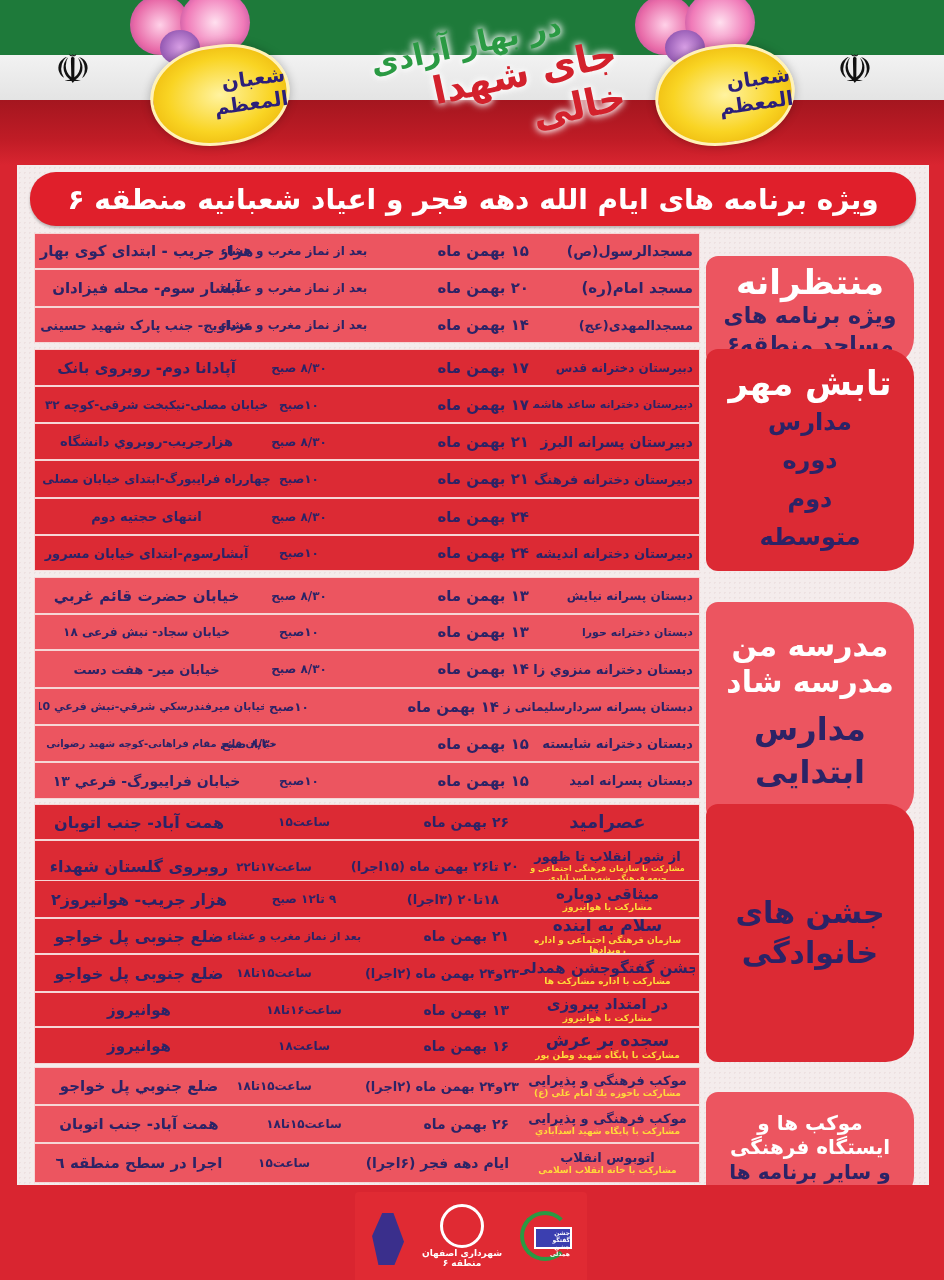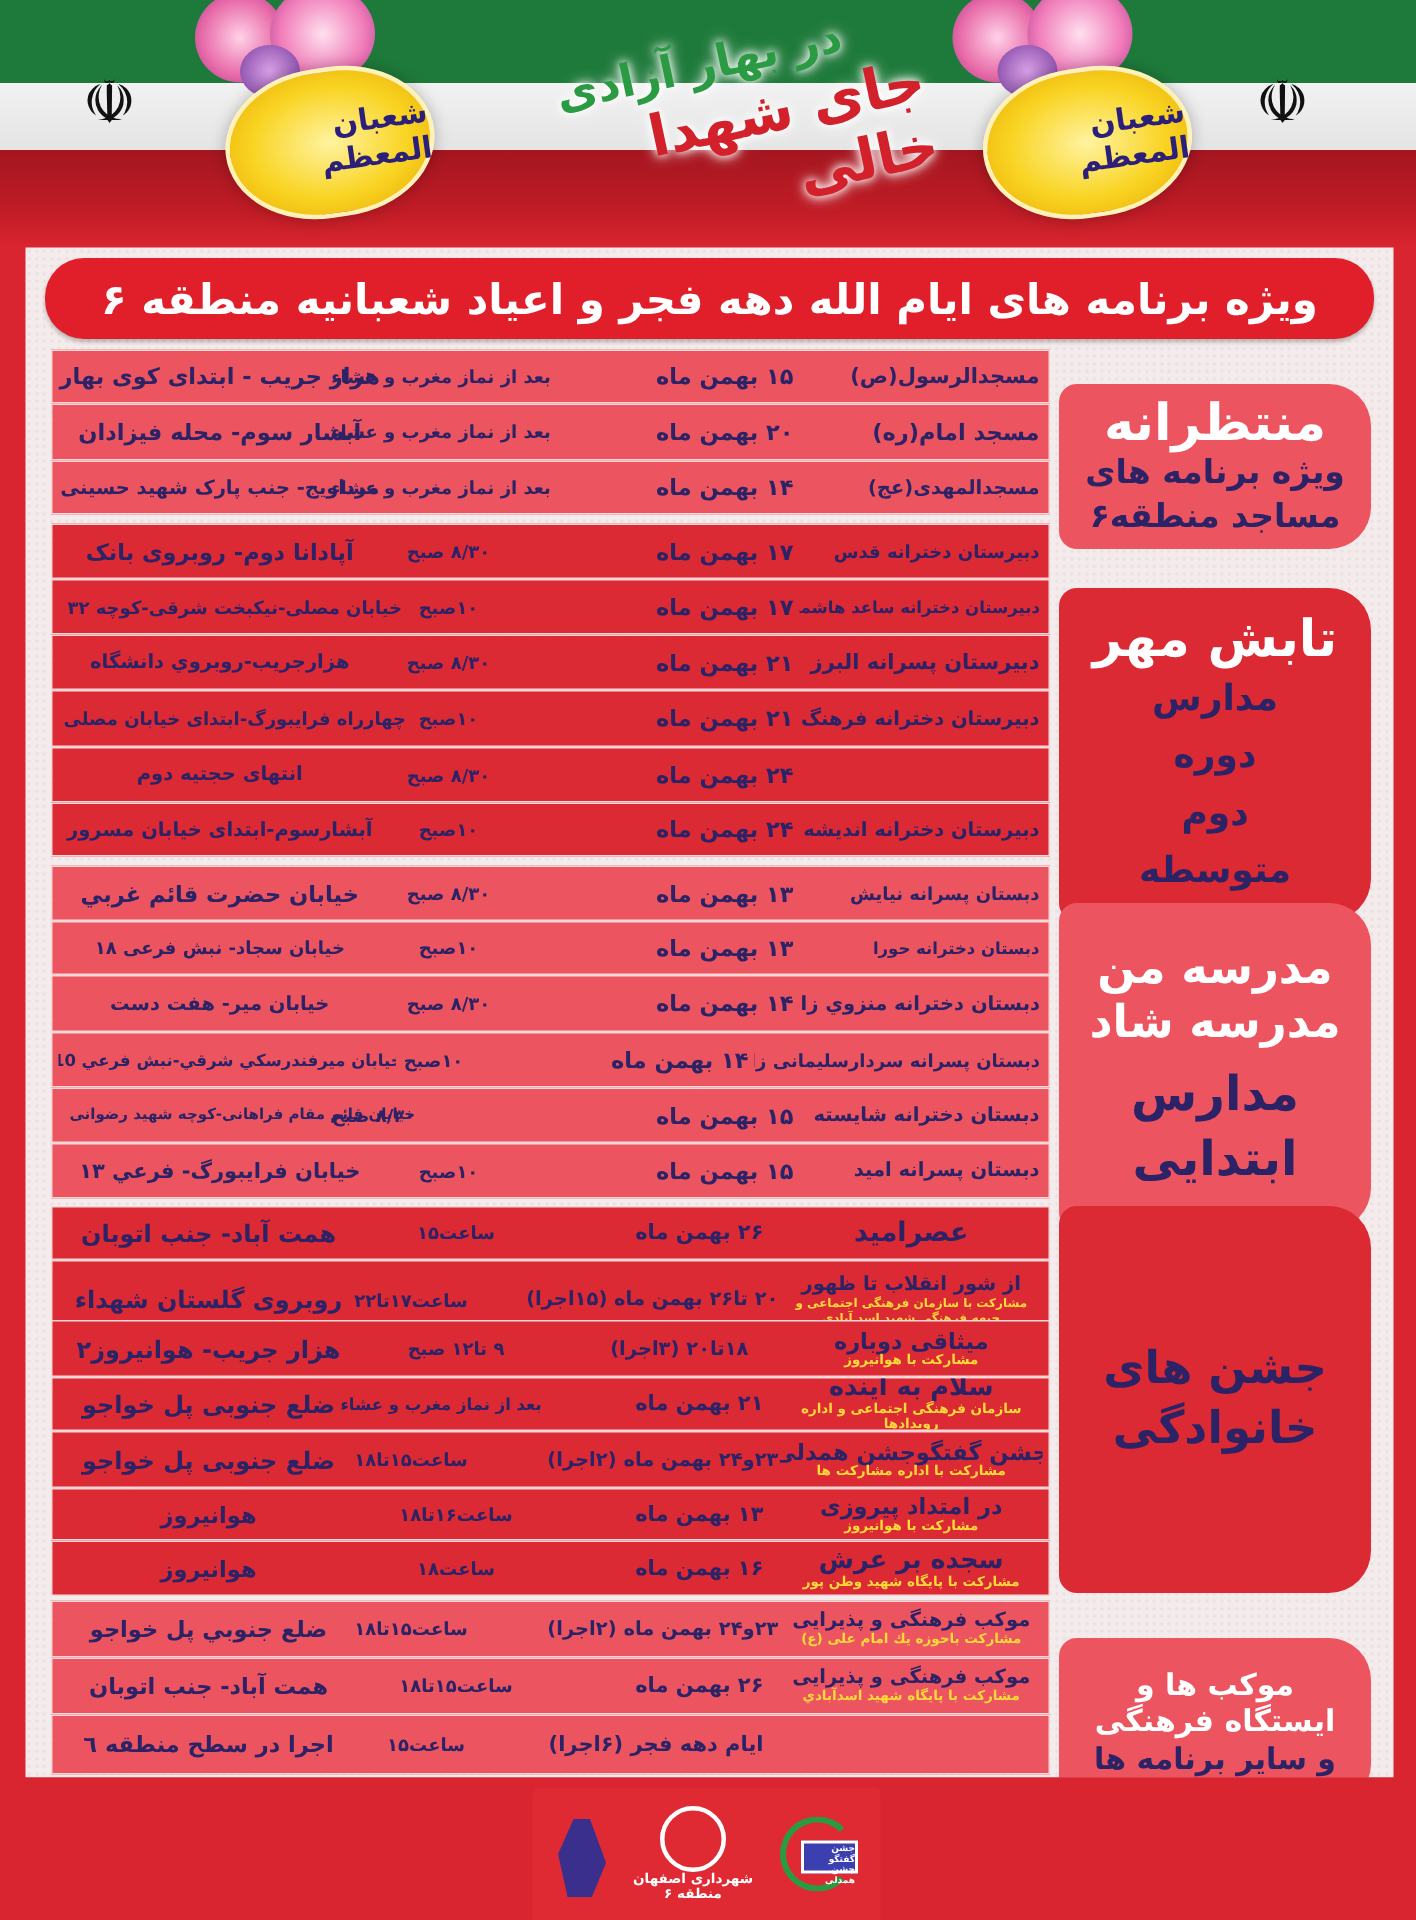--- a/index.html
+++ b/index.html
@@ -152,21 +152,21 @@
     <span class="c c-loc" style="font-size:15px;">آبشار سوم- محله فیزادان</span>
   </div>
   <div class="row light" style="top:74px;height:36px;">
     <span class="c c-name" style="font-size:13px;">مسجدالمهدی(عج)</span>
     <span class="c c-date">۱۴ بهمن ماه</span>
     <span class="c c-time" style="width:170px;right:320px;">بعد از نماز مغرب و عشاء</span>
     <span class="c c-loc">مرداویج- جنب پارک شهید حسینی</span>
   </div>
 </div>
 
-<div class="side dark" style="top:349px;height:222px;margin-top:43px;">
+<div class="side dark" style="top:349px;height:222px;">
   <div class="big">تابش مهر</div>
   <div class="sub" style="font-size:24px;line-height:1.6;">مدارس</div>
   <div class="sub" style="font-size:24px;line-height:1.6;">دوره</div>
   <div class="sub" style="font-size:24px;line-height:1.6;">دوم</div>
   <div class="sub" style="font-size:24px;line-height:1.6;">متوسطه</div>
 </div>
 <div class="rows" style="top:349px;">
   <div class="row dark" style="top:0;height:37px;">
     <span class="c c-name">دبیرستان دخترانه قدس</span>
     <span class="c c-date">۱۷ بهمن ماه</span>
@@ -336,20 +336,24 @@
   <div class="row light" style="top:38px;height:38px;">
     <span class="c c-name">
       <span class="ename" style="font-size:13px;">موکب فرهنگی و پذیرایی</span>
       <span class="esub">مشارکت با پایگاه شهید اسدآبادي</span>
     </span>
     <span class="c c-date">۲۶ بهمن ماه</span>
     <span class="c c-time">ساعت۱۵تا۱۸</span>
     <span class="c c-loc">همت آباد- جنب اتوبان</span>
   </div>
   <div class="row light" style="top:76px;height:40px;">
+    <span class="c c-name">
+      <span class="ename" style="font-size:13px;">اتوبوس انقلاب</span>
+      <span class="esub">مشارکت با خانه انقلاب اسلامی</span>
+    </span>
     <span class="c c-date" style="font-size:14px;">ایام دهه فجر (۶اجرا)</span>
     <span class="c c-time" style="right:370px;width:90px;">ساعت۱۵</span>
     <span class="c c-loc">اجرا در سطح منطقه ٦</span>
   </div>
 </div>
 
 <div class="bottom-strip"></div>
 <div class="logos">
   <div class="logo">
     <div class="ring">

